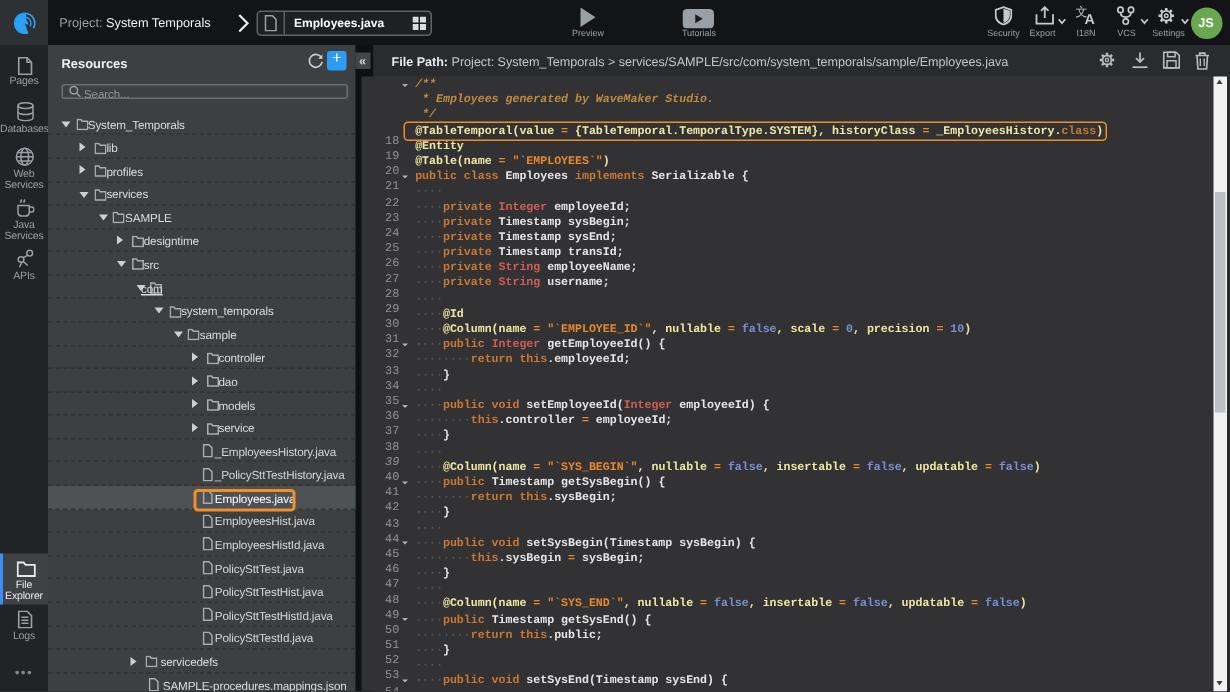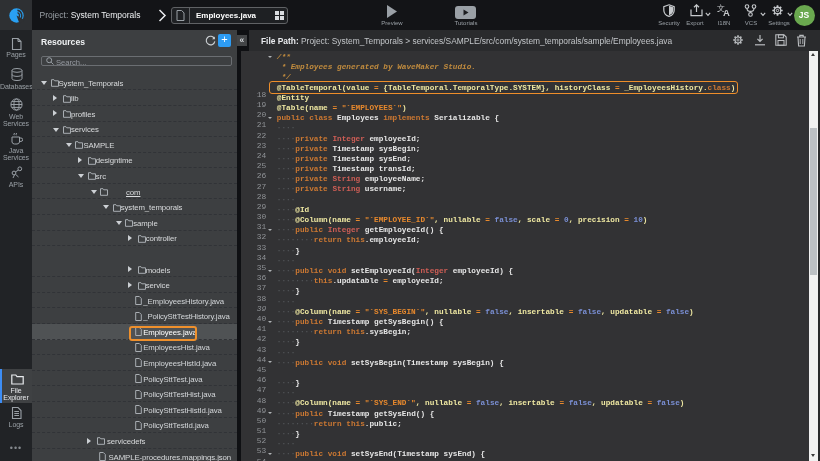--- a/index.html
+++ b/index.html
@@ -201,21 +201,21 @@
       <svg style="position:absolute;top:4.2px;left:55.849999999999994px;" width="8" height="8" viewBox="0 0 8 8">
         <path d="M.5 .7 h2.5 l.8 1.1 H7.5 V7.3 H.5z" stroke="#a8adb2" fill="none" stroke-width="1"></path>
       </svg>
       <div class="tname" style="left:63.849999999999994px;">src</div>
     </div>
     <div class="abs trow" style="top:183.86px;">
       <div class="caret-d" style="left:58.8px;"></div>
       <svg style="position:absolute;top:4.2px;left:68.3px;" width="8" height="8" viewBox="0 0 8 8">
         <path d="M.5 .7 h2.5 l.8 1.1 H7.5 V7.3 H.5z" stroke="#a8adb2" fill="none" stroke-width="1"></path>
       </svg>
-      <div class="tname" style="left:94px;text-decoration:underline;">com</div>
+      <div class="tname" style="left:62px;text-decoration:underline;">com</div>
     </div>
     <div class="abs trow" style="top:199.44px;">
       <div class="caret-d" style="left:71.25px;"></div>
       <svg style="position:absolute;top:4.2px;left:80.75px;" width="8" height="8" viewBox="0 0 8 8">
         <path d="M.5 .7 h2.5 l.8 1.1 H7.5 V7.3 H.5z" stroke="#a8adb2" fill="none" stroke-width="1"></path>
       </svg>
       <div class="tname" style="left:88.75px;">system_temporals</div>
     </div>
     <div class="abs trow" style="top:215.01999999999998px;">
       <div class="caret-d" style="left:83.69999999999999px;"></div>
@@ -223,20 +223,27 @@
         <path d="M.5 .7 h2.5 l.8 1.1 H7.5 V7.3 H.5z" stroke="#a8adb2" fill="none" stroke-width="1"></path>
       </svg>
       <div class="tname" style="left:101.19999999999999px;">sample</div>
     </div>
     <div class="abs trow" style="top:230.60000000000002px;">
       <div class="caret-r" style="left:96.14999999999998px;"></div>
       <svg style="position:absolute;top:4.2px;left:105.64999999999998px;" width="8" height="8" viewBox="0 0 8 8">
         <path d="M.5 .7 h2.5 l.8 1.1 H7.5 V7.3 H.5z" stroke="#a8adb2" fill="none" stroke-width="1"></path>
       </svg>
       <div class="tname" style="left:113.64999999999998px;">controller</div>
+    </div>
+    <div class="abs trow" style="top:246.18px;">
+      <div class="caret-r" style="left:96.14999999999998px;"></div>
+      <svg style="position:absolute;top:4.2px;left:105.64999999999998px;" width="8" height="8" viewBox="0 0 8 8">
+        <path d="M.5 .7 h2.5 l.8 1.1 H7.5 V7.3 H.5z" stroke="#a8adb2" fill="none" stroke-width="1"></path>
+      </svg>
+      <div class="tname" style="left:113.64999999999998px;">dao</div>
     </div>
     <div class="abs trow" style="top:261.76px;">
       <div class="caret-r" style="left:96.14999999999998px;"></div>
       <svg style="position:absolute;top:4.2px;left:105.64999999999998px;" width="8" height="8" viewBox="0 0 8 8">
         <path d="M.5 .7 h2.5 l.8 1.1 H7.5 V7.3 H.5z" stroke="#a8adb2" fill="none" stroke-width="1"></path>
       </svg>
       <div class="tname" style="left:113.64999999999998px;">models</div>
     </div>
     <div class="abs trow" style="top:277.34px;">
       <div class="caret-r" style="left:96.14999999999998px;"></div>
@@ -379,40 +386,41 @@
       <div class="gut" style="top:184.91px;">37</div>
       <div class="cl" style="top:184.91px;"><span class="d">········</span><span class="k">return this</span><span class="w">.employeeId;</span></div>
       <div class="gut" style="top:195.10px;">38</div>
       <div class="cl" style="top:195.10px;"><span class="d">····</span><span class="w">}</span></div>
       <div class="gut" style="top:205.29px;font-style:italic;">39</div>
       <div class="cl" style="top:205.29px;"><span class="d">····</span></div>
       <div class="gut" style="top:215.48px;">40</div>
       <div class="fold" style="top:219.28px;"></div>
       <div class="cl" style="top:215.48px;"><span class="d">····</span><span class="k">public void </span><span class="w">setEmployeeId(</span><span class="t">Integer</span><span class="w"> employeeId) {</span></div>
       <div class="gut" style="top:225.67px;">41</div>
-      <div class="cl" style="top:225.67px;"><span class="d">········</span><span class="k">this</span><span class="w">.updatable </span><span class="o">=</span><span class="w"> employeeId;</span></div>
+      <div class="cl" style="top:225.67px;"><span class="d">········</span><span class="k">this</span><span class="w">.controller </span><span class="o">=</span><span class="w"> employeeId;</span></div>
       <div class="gut" style="top:235.86px;">42</div>
       <div class="cl" style="top:235.86px;"><span class="d">····</span><span class="w">}</span></div>
       <div class="gut" style="top:246.05px;">43</div>
       <div class="cl" style="top:246.05px;"><span class="d">····</span></div>
       <div class="gut" style="top:256.24px;">44</div>
       <div class="cl" style="top:256.24px;"><span class="d">····</span><span class="a">@Column(name </span><span class="o">=</span><span class="s"> "`SYS_BEGIN`"</span><span class="a">, nullable </span><span class="o">=</span><span class="n"> false</span><span class="a">, insertable </span><span class="o">=</span><span class="n"> false</span><span class="a">, updatable </span><span class="o">=</span><span class="n"> false</span><span class="a">)</span></div>
       <div class="gut" style="top:266.43px;">45</div>
       <div class="fold" style="top:270.23px;"></div>
       <div class="cl" style="top:266.43px;"><span class="d">····</span><span class="k">public </span><span class="w">Timestamp getSysBegin() {</span></div>
       <div class="gut" style="top:276.62px;">46</div>
       <div class="cl" style="top:276.62px;"><span class="d">········</span><span class="k">return this</span><span class="w">.sysBegin;</span></div>
       <div class="gut" style="top:286.81px;">47</div>
       <div class="cl" style="top:286.81px;"><span class="d">····</span><span class="w">}</span></div>
       <div class="gut" style="top:297.00px;">48</div>
       <div class="cl" style="top:297.00px;"><span class="d">····</span></div>
       <div class="gut" style="top:307.19px;">49</div>
       <div class="fold" style="top:310.99px;"></div>
       <div class="cl" style="top:307.19px;"><span class="d">····</span><span class="k">public void </span><span class="w">setSysBegin(Timestamp sysBegin) {</span></div>
       <div class="gut" style="top:317.38px;">50</div>
+      <div class="cl" style="top:317.38px;"><span class="d">········</span><span class="k">this</span><span class="w">.sysBegin </span><span class="o">=</span><span class="w"> sysBegin;</span></div>
       <div class="gut" style="top:327.57px;">51</div>
       <div class="cl" style="top:327.57px;"><span class="d">····</span><span class="w">}</span></div>
       <div class="gut" style="top:337.76px;">52</div>
       <div class="cl" style="top:337.76px;"><span class="d">····</span></div>
       <div class="gut" style="top:347.95px;">53</div>
       <div class="cl" style="top:347.95px;"><span class="d">····</span><span class="a">@Column(name </span><span class="o">=</span><span class="s"> "`SYS_END`"</span><span class="a">, nullable </span><span class="o">=</span><span class="n"> false</span><span class="a">, insertable </span><span class="o">=</span><span class="n"> false</span><span class="a">, updatable </span><span class="o">=</span><span class="n"> false</span><span class="a">)</span></div>
       <div class="gut" style="top:358.14px;">54</div>
       <div class="fold" style="top:361.94px;"></div>
       <div class="cl" style="top:358.14px;"><span class="d">····</span><span class="k">public </span><span class="w">Timestamp getSysEnd() {</span></div>
       <div class="gut" style="top:368.33px;">55</div>

